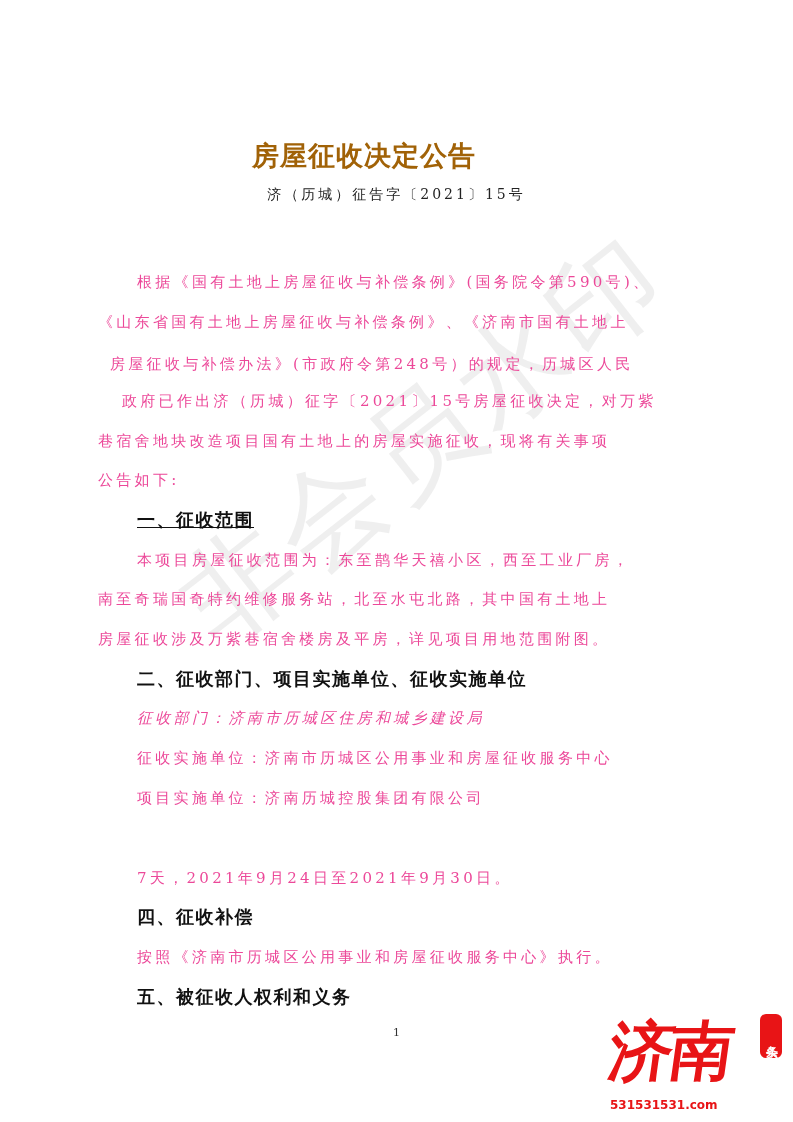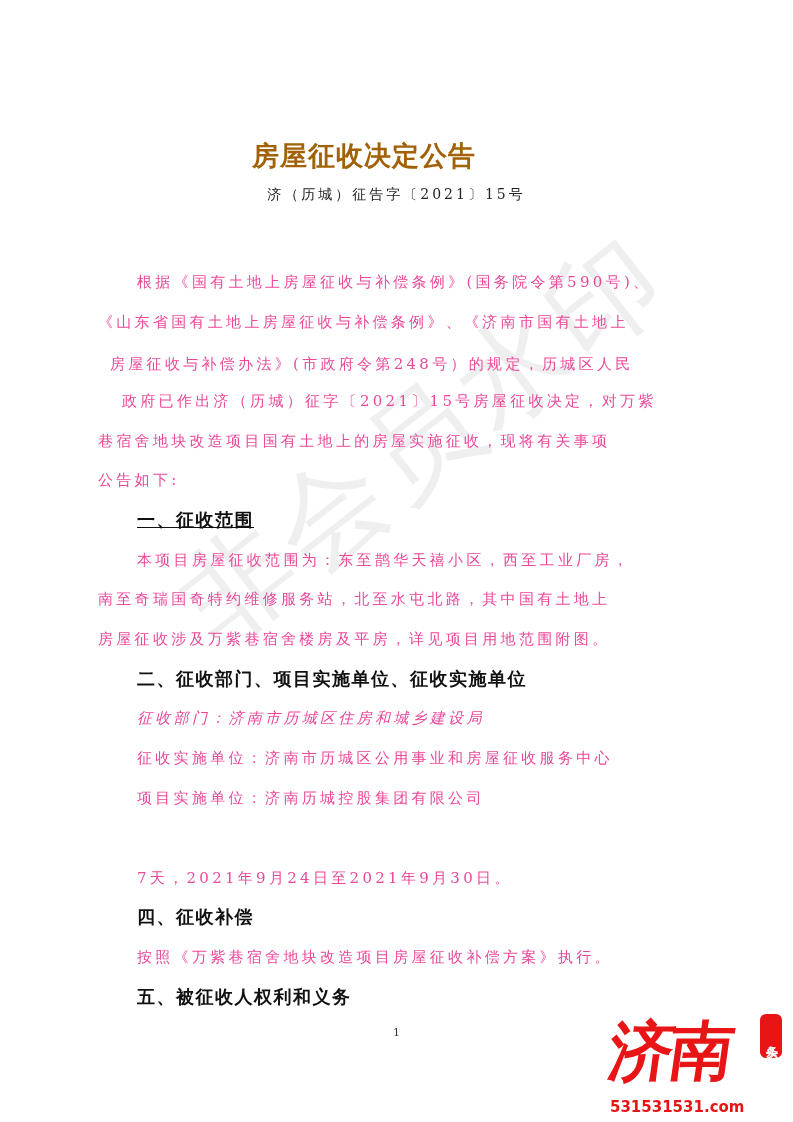--- a/index.html
+++ b/index.html
@@ -36,21 +36,21 @@
     .logo-main {
       position: absolute; left: 10px; top: 8px; font-size: 64px; font-weight: bold; color: #e81416;
       font-family: "DejaVu Serif", serif; letter-spacing: -4px; transform: skewX(-8deg);
     }
     .logo-badge {
       position: absolute; left: 160px; top: 14px; width: 22px; height: 44px; background: #e81416;
       border-radius: 6px; color: #fff; font-size: 12px; line-height: 20px; text-align: center;
       font-family: "DejaVu Sans", sans-serif; font-weight: bold; writing-mode: vertical-rl;
     }
     .logo-url {
-      position: absolute; left: 10px; top: 98px; font-size: 15px; font-weight: bold; color: #e81416;
+      position: absolute; left: 10px; top: 98px; font-size: 12px; font-weight: bold; color: #e81416;
       font-family: "DejaVu Sans", sans-serif; letter-spacing: 0px;
     }
   </style>
 </head>
 <body>
 
 <div class="page">
   <div class="watermark">非会员水印</div>
 
   <div class="title">房屋征收决定公告</div>
@@ -69,21 +69,21 @@
   <div class="line" style="top:587px;">南至奇瑞国奇特约维修服务站，北至水屯北路，其中国有土地上</div>
 
   <div class="heading" style="top:667px;">二、征收部门、项目实施单位、征收实施单位</div>
   <div class="line indent" style="top:706px;font-style:italic;">征收部门：济南市历城区住房和城乡建设局</div>
   <div class="line indent" style="top:746px;">征收实施单位：济南市历城区公用事业和房屋征收服务中心</div>
   <div class="line indent" style="top:786px;">项目实施单位：济南历城控股集团有限公司</div>
 
   <div class="line indent" style="top:866px;">7天，2021年9月24日至2021年9月30日。</div>
 
   <div class="heading" style="top:905px;">四、征收补偿</div>
-  <div class="line indent" style="top:945px;">按照《万紫巷宿舍地块改造项目房屋征收补偿方案》执行。</div>
+  <div class="line indent" style="top:945px;">按照《济南市历城区公用事业和房屋征收服务中心》执行。</div>
 
   <div class="heading" style="top:985px;">五、被征收人权利和义务</div>
 
   <div class="pagenum">1</div>
 
   <div class="logo">
     <div class="logo-main">济南</div>
     <div class="logo-badge">头条</div>
     <div class="logo-url">531531531.com</div>
   </div>

